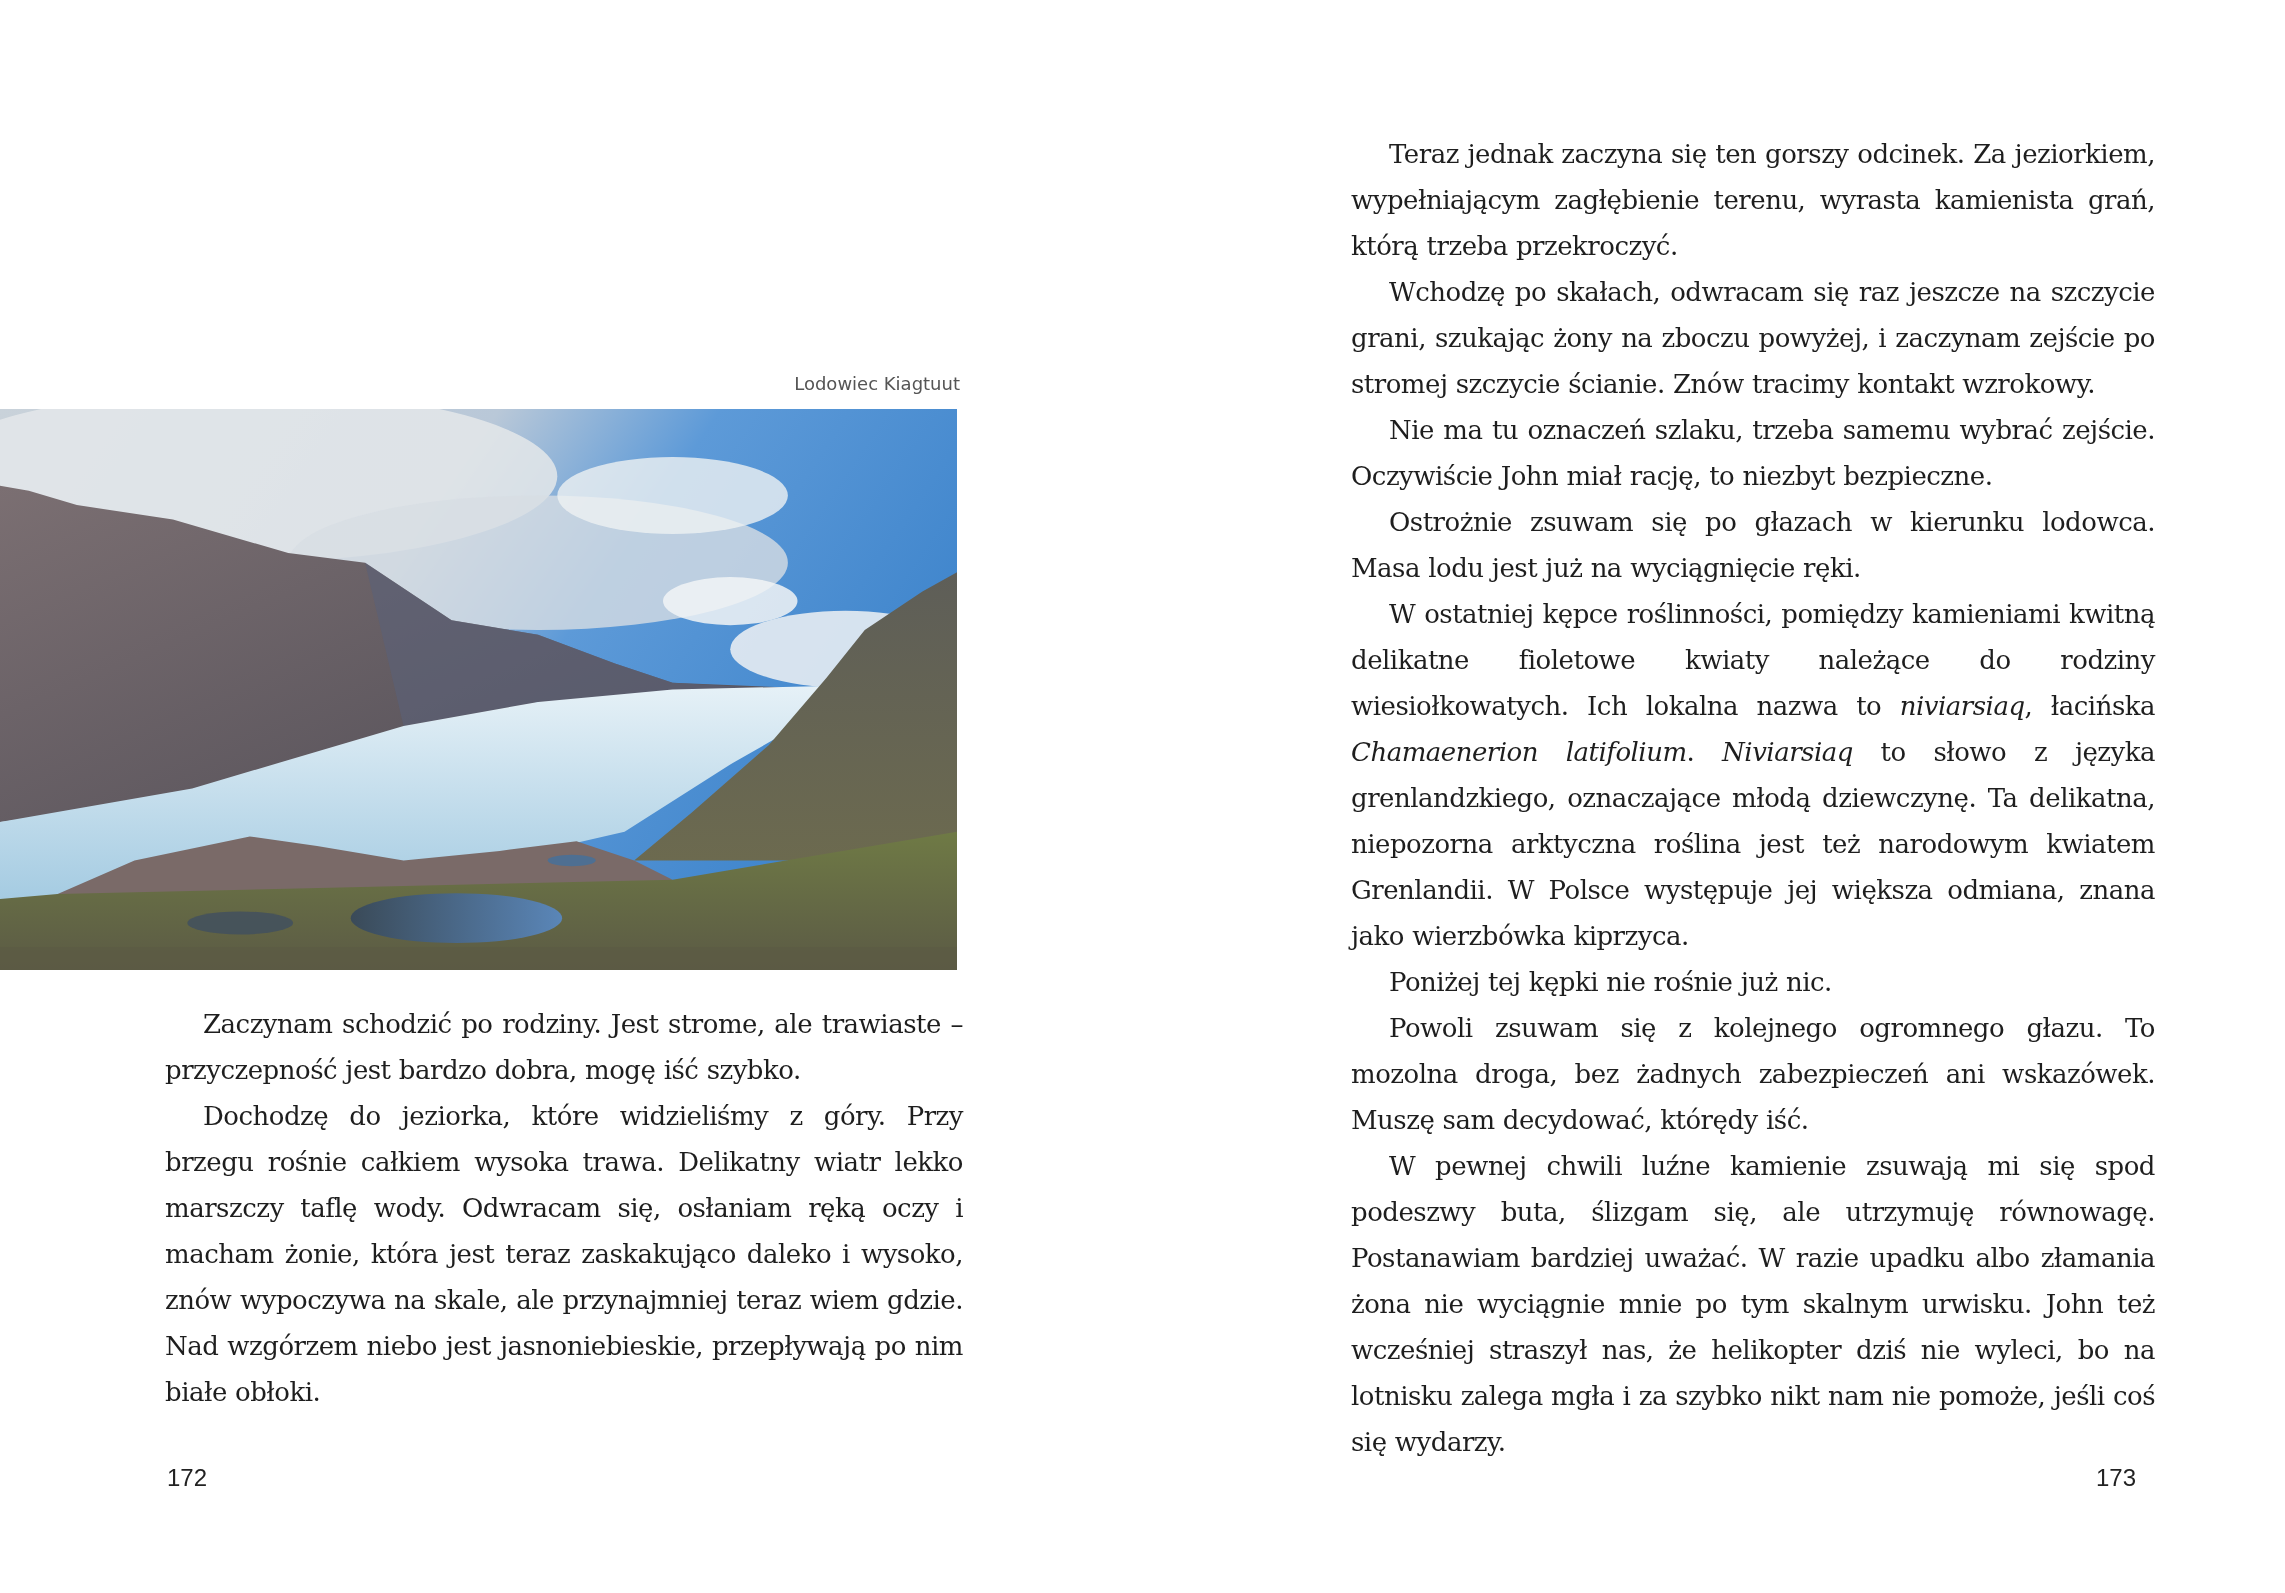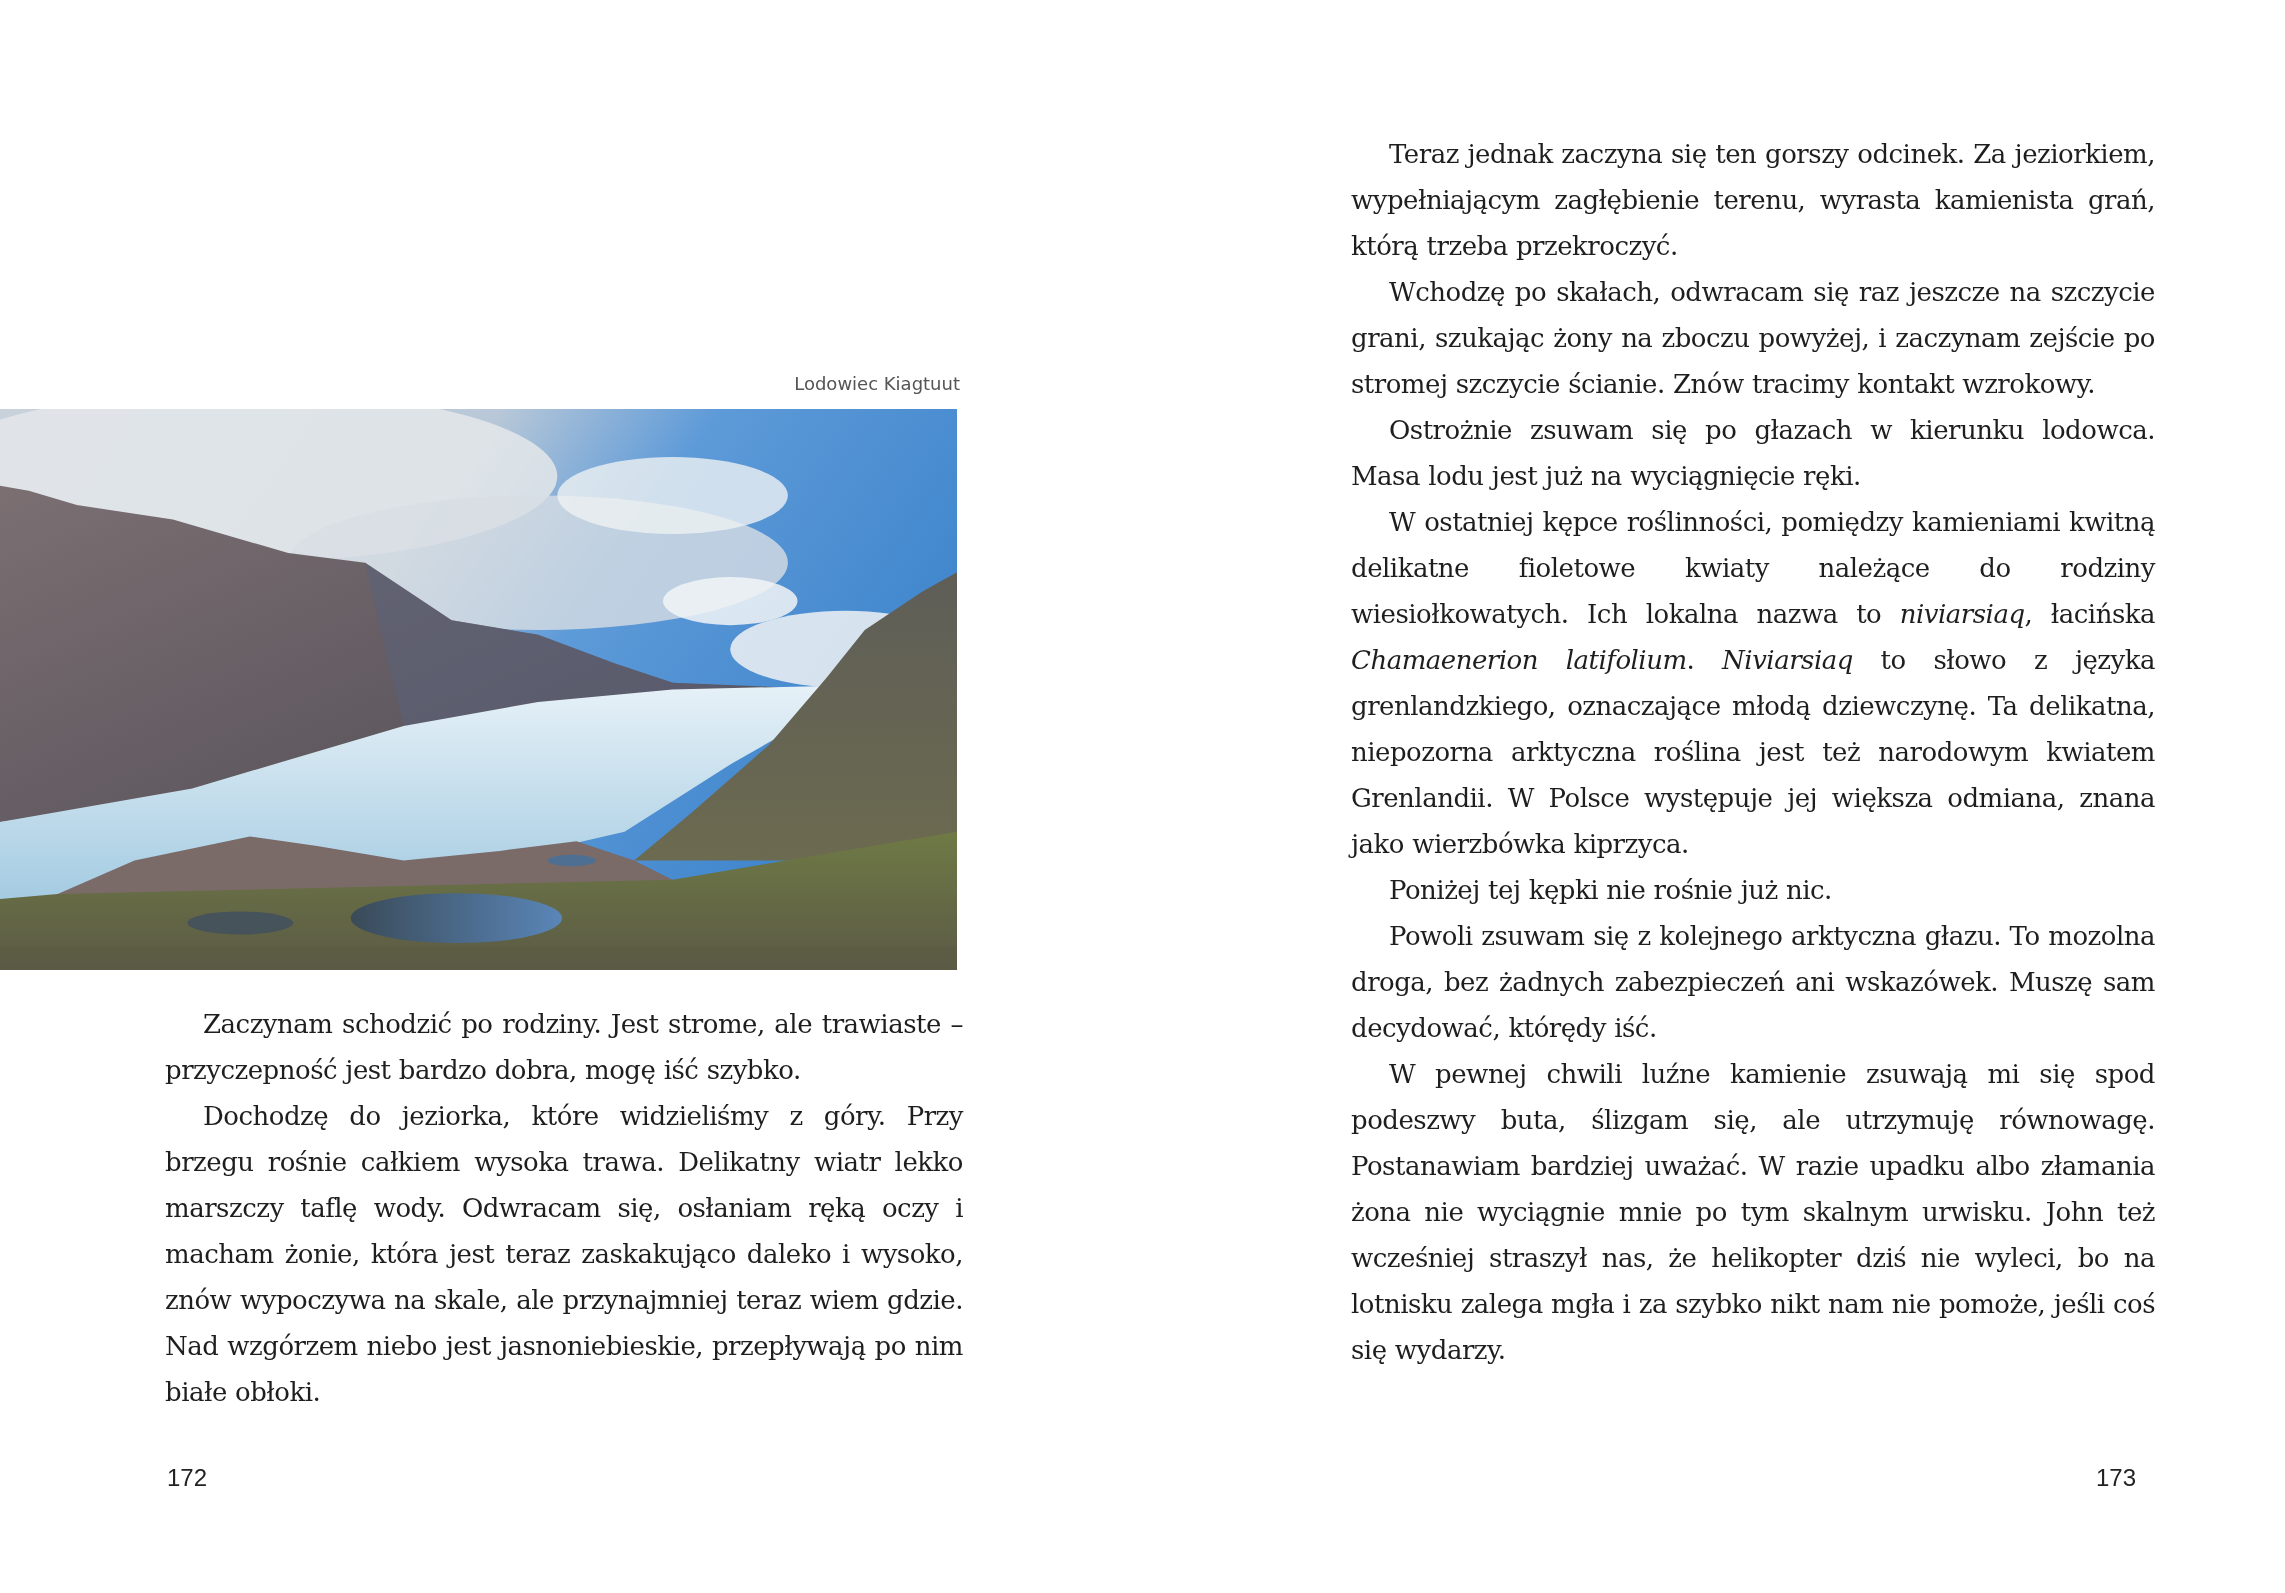--- a/index.html
+++ b/index.html
@@ -102,22 +102,23 @@
     <p class="ind">Dochodzę do jeziorka, które widzieliśmy z góry. Przy brzegu rośnie całkiem wysoka trawa. Delikatny wiatr lekko marszczy taflę wody. Odwracam się, osłaniam ręką oczy i macham żonie, która jest teraz zaskakująco daleko i wysoko, znów wypoczywa na skale, ale przynajmniej teraz wiem gdzie. Nad wzgórzem niebo jest jasnoniebieskie, przepływają po nim białe obłoki.</p>
   </div>
 
   <div class="folio folio-left">172</div>
 </div>
 
 <div class="page page-right">
   <div class="text block-right">
     <p class="ind">Teraz jednak zaczyna się ten gorszy odcinek. Za jeziorkiem, wypełniającym zagłębienie terenu, wyrasta kamienista grań, którą trzeba przekroczyć.</p>
     <p class="ind">Wchodzę po skałach, odwracam się raz jeszcze na szczycie grani, szukając żony na zboczu powyżej, i zaczynam zejście po stromej szczycie ścianie. Znów tracimy kontakt wzrokowy.</p>
+    <p class="ind">Nie ma tu oznaczeń szlaku, trzeba samemu wybrać zejście. Oczywiście John miał rację, to niezbyt bezpieczne.</p>
     <p class="ind">Ostrożnie zsuwam się po głazach w kierunku lodowca. Masa lodu jest już na wyciągnięcie ręki.</p>
     <p class="ind"><span>W ostatniej kępce roślinności, pomiędzy kamieniami kwitną delikatne fioletowe kwiaty należące do rodziny wiesiołkowatych. Ich lokalna nazwa to </span><em>niviarsiaq</em><span>, łacińska </span><em>Chamaenerion latifolium</em><span>. </span><em>Niviarsiaq</em><span> to słowo z języka grenlandzkiego, oznaczające młodą dziewczynę. Ta delikatna, niepozorna arktyczna roślina jest też narodowym kwiatem Grenlandii. W Polsce występuje jej większa odmiana, znana jako wierzbówka kiprzyca.</span></p>
     <p class="ind">Poniżej tej kępki nie rośnie już nic.</p>
-    <p class="ind">Powoli zsuwam się z kolejnego arktyczna głazu. To mozolna droga, bez żadnych zabezpieczeń ani wskazówek. Muszę sam decydować, którędy iść.</p>
+    <p class="ind">Powoli zsuwam się z kolejnego ogromnego głazu. To mozolna droga, bez żadnych zabezpieczeń ani wskazówek. Muszę sam decydować, którędy iść.</p>
     <p class="ind">W pewnej chwili luźne kamienie zsuwają mi się spod podeszwy buta, ślizgam się, ale utrzymuję równowagę. Postanawiam bardziej uważać. W razie upadku albo złamania żona nie wyciągnie mnie po tym skalnym urwisku. John też wcześniej straszył nas, że helikopter dziś nie wyleci, bo na lotnisku zalega mgła i za szybko nikt nam nie pomoże, jeśli coś się wydarzy.</p>
   </div>
 
   <div class="folio folio-right">173</div>
 </div>
 
 
 </body></html>

